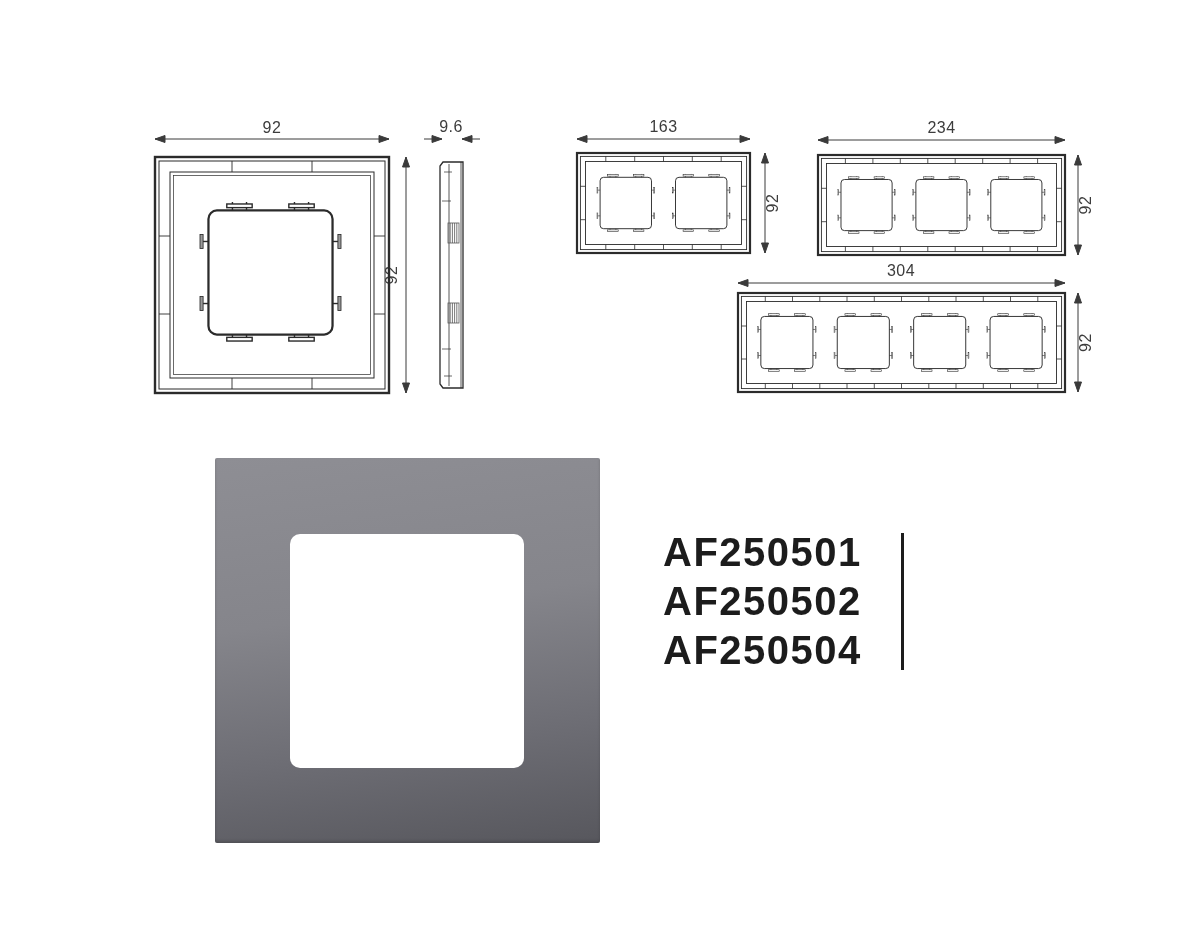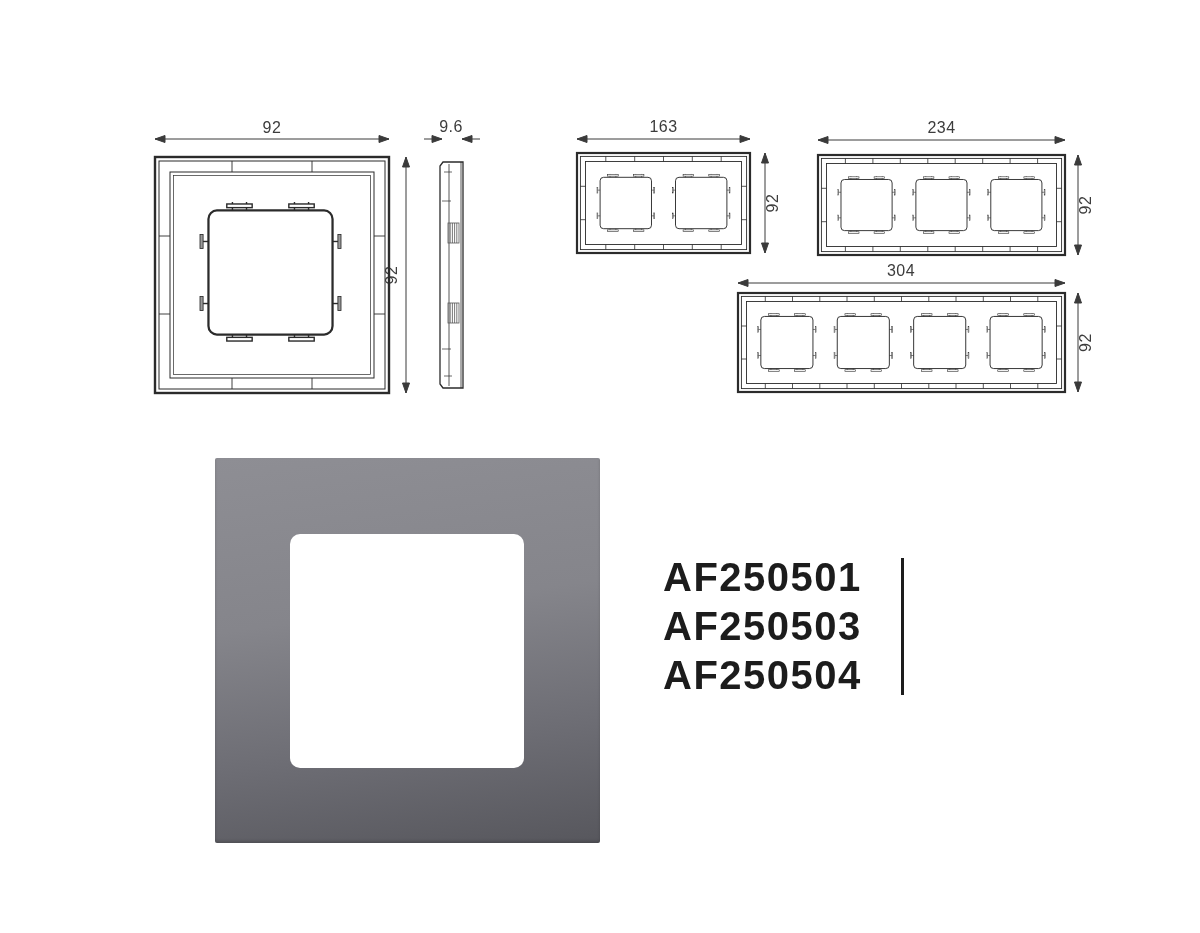--- a/index.html
+++ b/index.html
@@ -8,21 +8,21 @@
   .abs{position:absolute;}
   svg text{font-family:"Liberation Sans",sans-serif;fill:#3c3c3c;letter-spacing:.5px;}
   .dimtxt{font-size:16px;}
   
   #render{left:215px;top:458px;width:385px;height:385px;border-radius:2px;
           background:linear-gradient(172deg,#8e8e94 0%,#85858b 40%,#6d6d74 72%,#57575d 100%);
           box-shadow:inset 0 -2px 3px rgba(0,0,0,.18);}
   #render .window{position:absolute;left:75px;top:76px;width:234px;height:234px;
           background:#ffffff;border-radius:10px;}
   
-  #plist{left:663px;top:553px;display:flex;align-items:stretch;color:#1c1c1c;justify-content:center;}
+  #plist{left:663px;top:528px;display:flex;align-items:stretch;color:#1c1c1c;justify-content:center;}
   #plist .col{display:flex;flex-direction:column;}
   #plist .cell{font-size:40px;font-weight:bold;line-height:49px;letter-spacing:1.5px;white-space:nowrap;}
   #plist .codes{width:208px;}
   #plist .divider{width:3px;background:#1c1c1c;margin:5px 27px 5px 30px;}
 </style>
 </head>
 <body>
 
 <svg width="0" height="0" style="position:absolute" aria-hidden="true">
   <defs>
@@ -258,17 +258,17 @@
   <use href="#win" x="263.5" y="62.9" width="59.2" height="59.2"></use>
 </svg>
 
 <div id="render" class="abs">
   <div class="window"></div>
 </div>
 
 <div id="plist" class="abs">
   <div class="col codes">
     <div class="cell">AF250501</div>
-    <div class="cell">AF250503</div>
+    <div class="cell">AF250502</div>
     <div class="cell">AF250504</div>
   </div>
   <div class="divider"></div>
 </div>
 
 </body></html>

